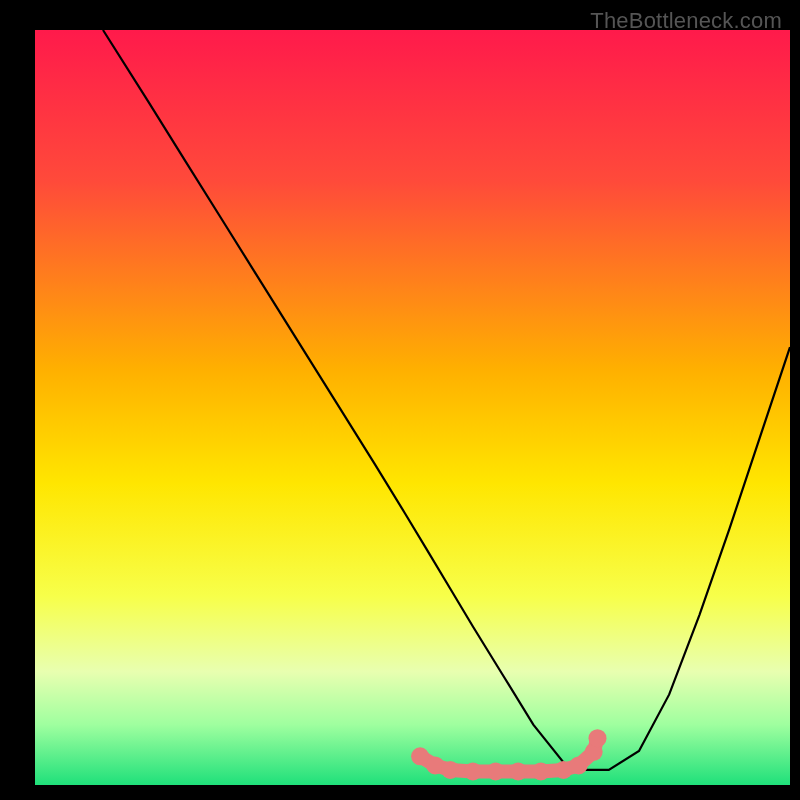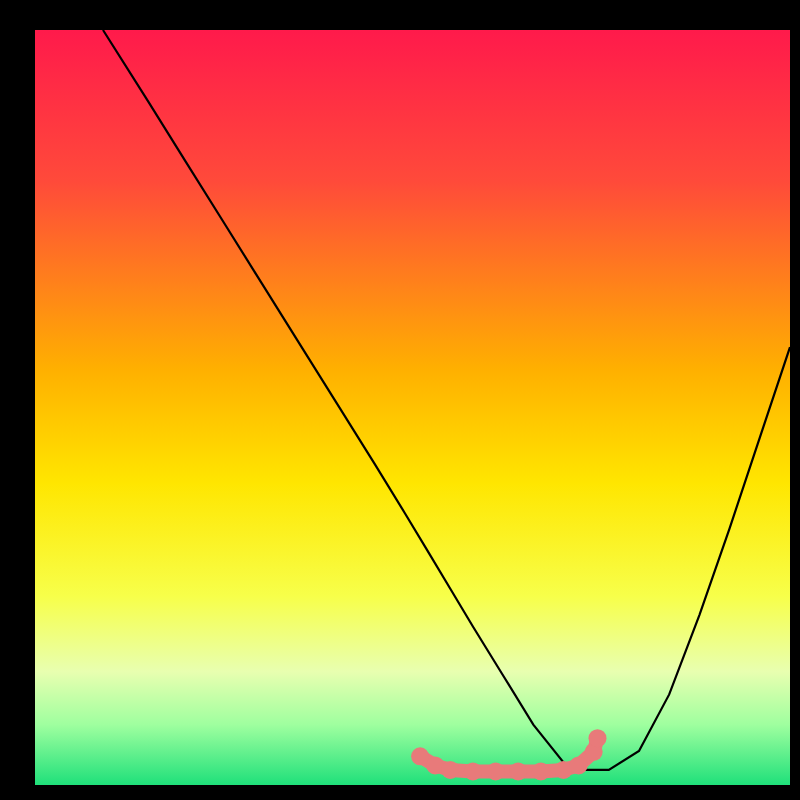--- a/index.html
+++ b/index.html
@@ -56,13 +56,14 @@
         <circle cx="472.9" cy="771.4" r="9" fill="#e87a7a"></circle>
         <circle cx="495.6" cy="771.4" r="9" fill="#e87a7a"></circle>
         <circle cx="518.2" cy="771.4" r="9" fill="#e87a7a"></circle>
         <circle cx="540.9" cy="771.4" r="9" fill="#e87a7a"></circle>
         <circle cx="563.5" cy="769.9" r="9" fill="#e87a7a"></circle>
         <circle cx="578.6" cy="765.4" r="9" fill="#e87a7a"></circle>
         <circle cx="593.7" cy="751.8" r="9" fill="#e87a7a"></circle>
         <circle cx="597.5" cy="738.2" r="9" fill="#e87a7a"></circle>
       </g>
   </svg>
+  <div class="watermark">TheBottleneck.com</div>
 </div>
 
 </body></html>

